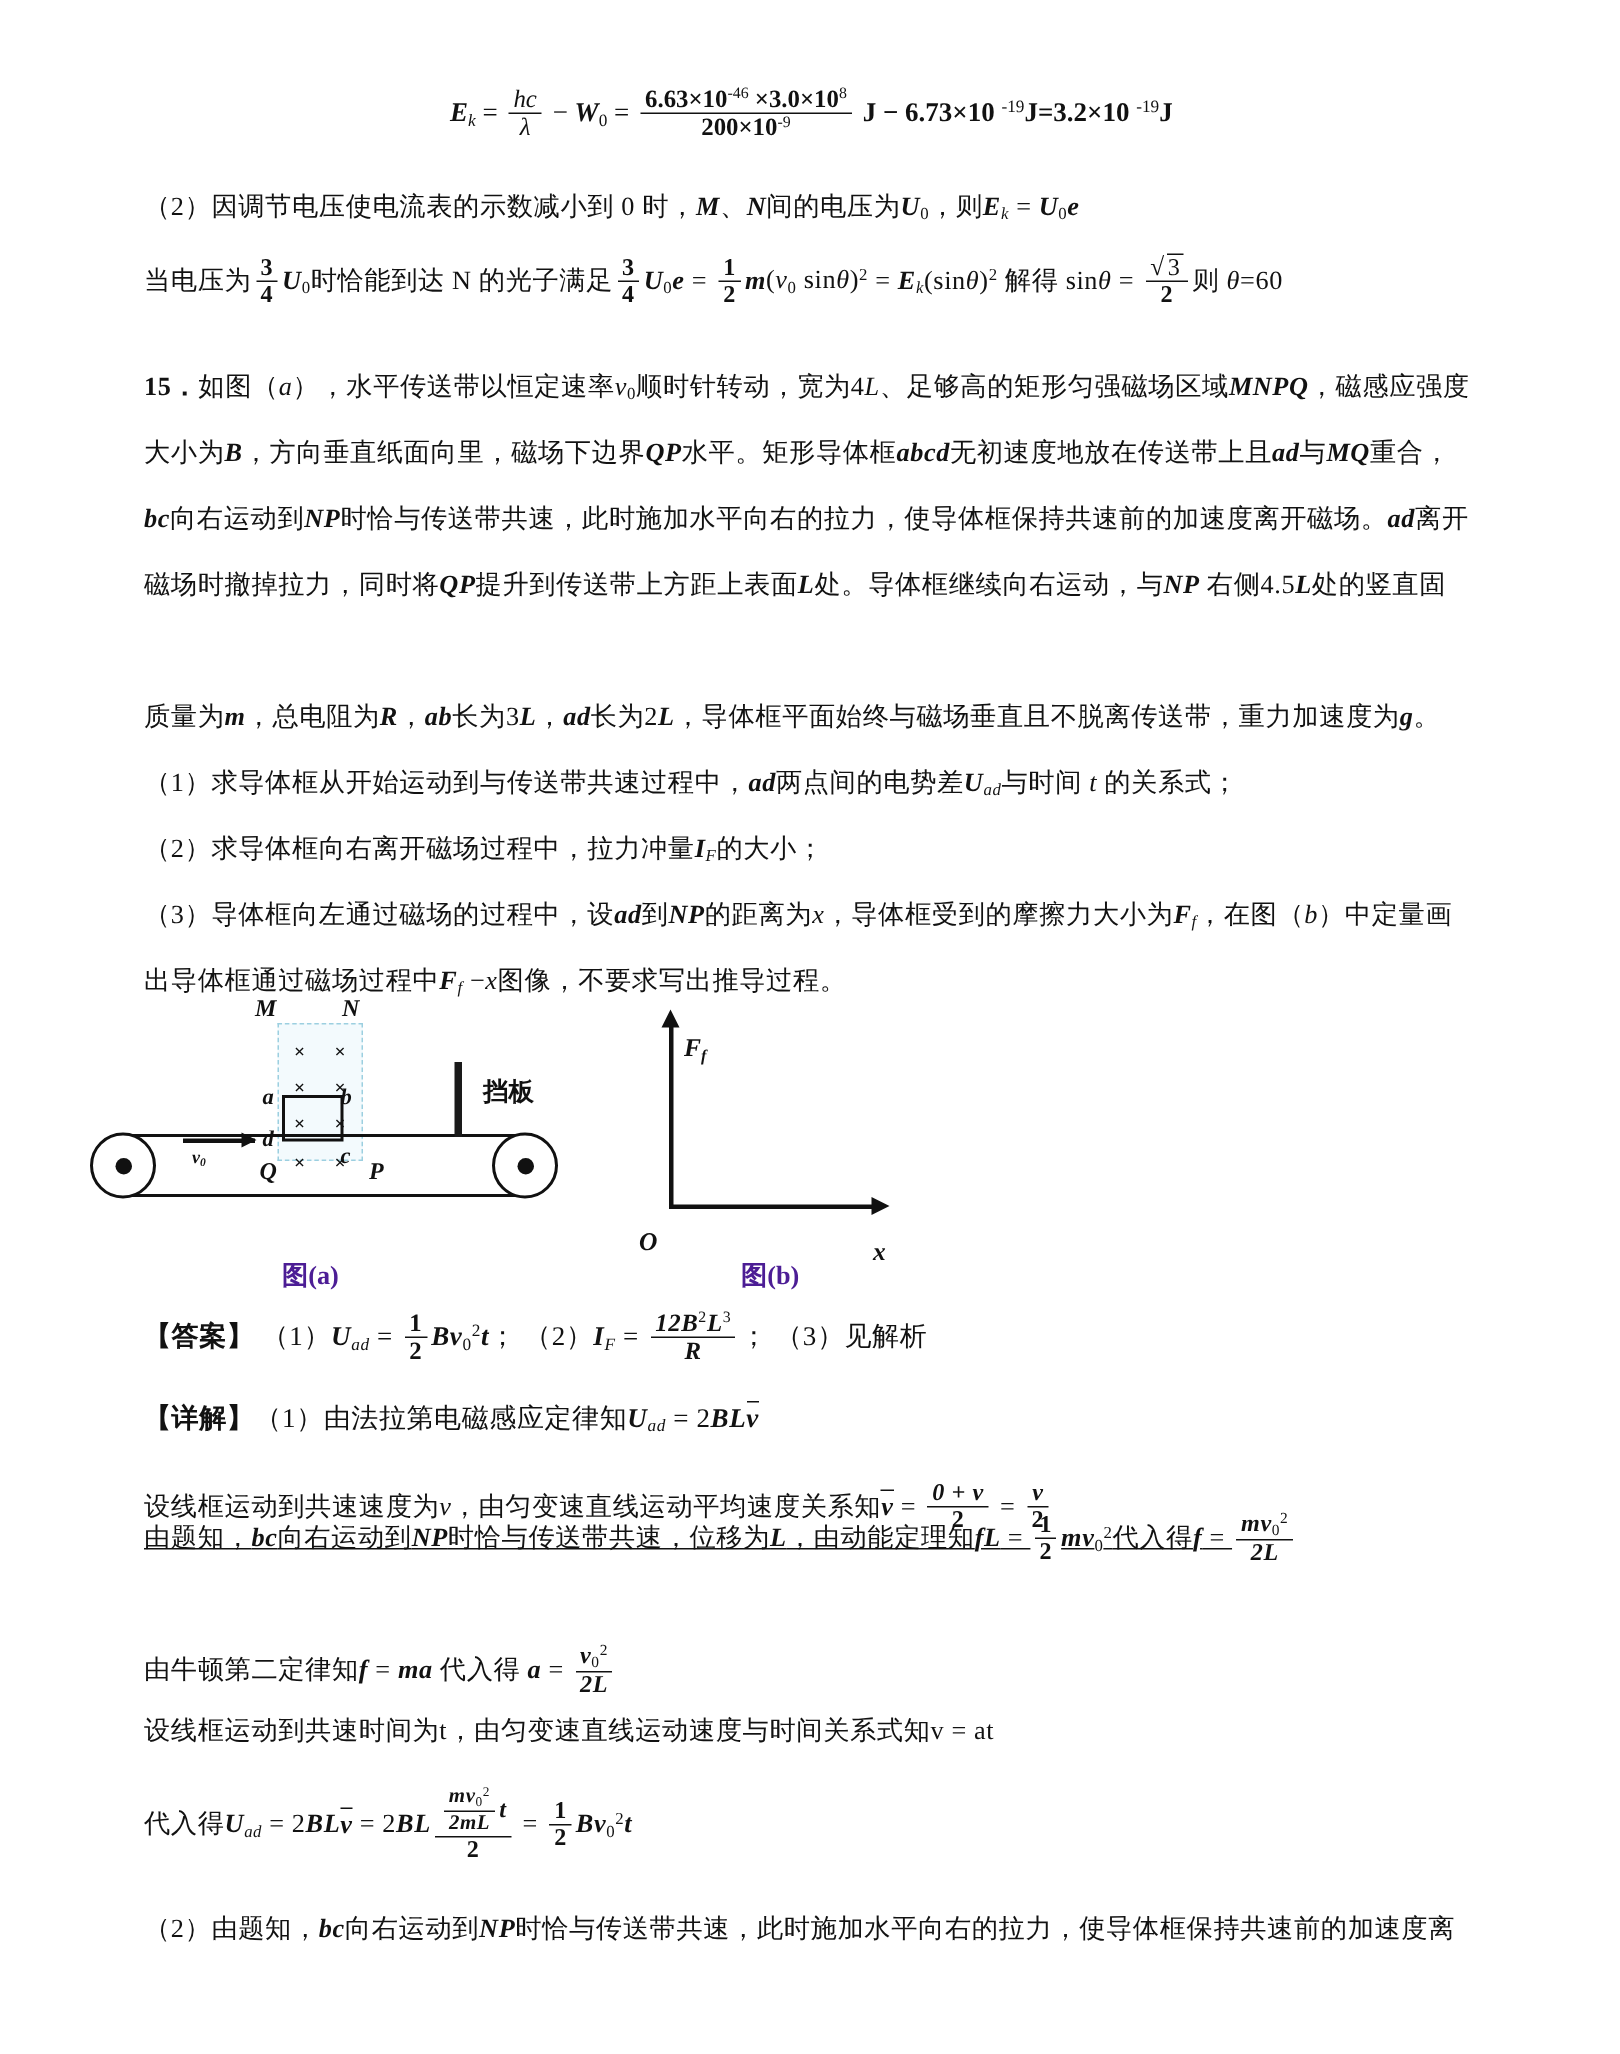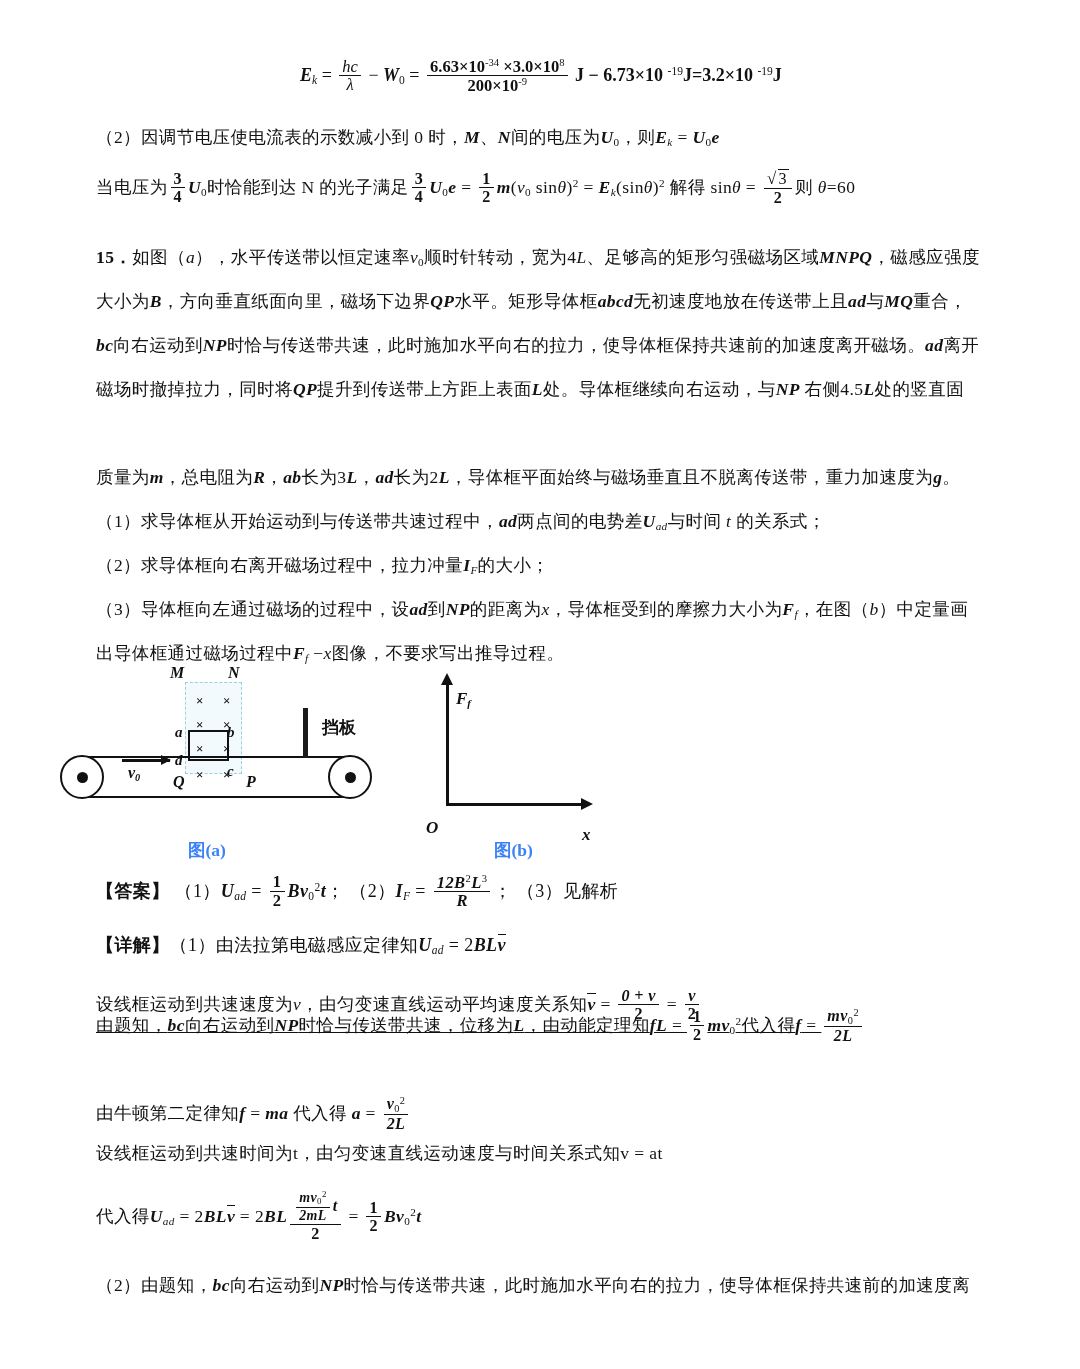--- a/index.html
+++ b/index.html
@@ -43,44 +43,44 @@
   .pulleyR{left:268px;top:87px;}
   .fieldbox{position:absolute;left:125px;top:14px;width:57px;height:92px;border:1.3px dashed #9ccfe0;background:rgba(228,245,250,0.45);box-sizing:border-box;}
   .cross{position:absolute;font-size:13px;font-weight:bold;color:#111;line-height:1;}
   .loop{position:absolute;left:128px;top:62px;width:41px;height:31px;border:2.3px solid #111;background:transparent;box-sizing:border-box;}
   .lbl{position:absolute;font-size:16px;font-style:italic;font-weight:bold;color:#111;}
   .lblN{font-size:16px;}
   .baffle{position:absolute;left:243px;top:40px;width:5px;height:50px;background:#1a1a1a;}
   .baffleTxt{position:absolute;left:262px;top:48px;font-size:17px;font-weight:bold;color:#111;font-family:"DejaVu Sans","Liberation Sans",sans-serif;}
   .varrow{position:absolute;left:62px;top:91px;width:48px;height:2.6px;background:#111;}
   .varrow:after{content:"";position:absolute;right:-1px;top:-4px;border-left:10px solid #111;border-top:5.5px solid transparent;border-bottom:5.5px solid transparent;}
-  .vlabel{position:absolute;left:68px;top:96px;font-size:16px;font-style:italic;font-weight:bold;}
+  .vlabel{position:absolute;left:68px;top:96px;font-size:12px;font-style:italic;font-weight:bold;}
 
   
   .figB{position:absolute;left:430px;top:668px;width:220px;height:170px;}
   .axisY{position:absolute;left:16px;top:16px;width:2.8px;height:122px;background:#111;}
   .axisY:before{content:"";position:absolute;left:-4.6px;top:-11px;border-bottom:12px solid #111;border-left:6px solid transparent;border-right:6px solid transparent;}
   .axisX{position:absolute;left:16px;top:135px;width:136px;height:2.8px;background:#111;}
   .axisX:after{content:"";position:absolute;right:-11px;top:-4.6px;border-left:12px solid #111;border-top:6px solid transparent;border-bottom:6px solid transparent;}
   .axlbl{position:absolute;font-style:italic;font-weight:bold;font-size:17px;margin-top:17px;}
 
-  .caption{position:absolute;font-size:17.5px;font-weight:bold;color:#3b82f6;}
+  .caption{position:absolute;font-size:17.5px;font-weight:bold;color:#4c1d95;}
 </style>
 </head>
 <body>
 
 <div class="page">
 
   <div class="eqtop" style="left:300px;top:58px;">
     <span class="bi">E</span><sub><i>k</i></sub>
     <span> = </span>
     <span class="frac"><span class="num"><i>hc</i></span><span class="den"><i>λ</i></span></span>
     <span> − </span><span class="bi">W</span><sub>0</sub>
     <span> = </span>
-    <span class="frac"><span class="num"><b>6.63×10</b><sup>-34</sup><b> ×3.0×10</b><sup>8</sup></span><span class="den"><b>200×10</b><sup>-9</sup></span></span>
+    <span class="frac"><span class="num"><b>6.63×10</b><sup>-46</sup><b> ×3.0×10</b><sup>8</sup></span><span class="den"><b>200×10</b><sup>-9</sup></span></span>
     <span class="b">J − 6.73×10 </span><sup>-19</sup><span class="b">J=3.2×10 </span><sup>-19</sup><span class="b">J</span>
   </div>
 
   <div class="para" style="left:96px;top:124px;">
     <span>（2）因调节电压使电流表的示数减小到 0 时，</span><span class="bi">M</span><span>、</span><span class="bi">N</span><span>间的电压为</span><span class="bi">U</span><sub>0</sub><span>，则</span><span class="bi">E</span><sub><i>k</i></sub><span> = </span><span class="bi">U</span><sub>0</sub><span class="bi">e</span>
   </div>
 
   <div class="para" style="left:96px;top:170px;font-size:17.5px;">
     <span>当电压为</span><span class="frac"><span class="num b">3</span><span class="den b">4</span></span><span class="bi">U</span><sub>0</sub><span>时恰能到达 N 的光子满足</span><span class="frac"><span class="num b">3</span><span class="den b">4</span></span><span class="bi">U</span><sub>0</sub><span class="bi">e</span><span> = </span><span class="frac"><span class="num b">1</span><span class="den b">2</span></span><span class="bi">m</span><span>(<i>v</i><sub>0</sub> sin<i>θ</i>)</span><sup>2</sup><span> = </span><span class="bi">E</span><sub><i>k</i></sub><span>(sin<i>θ</i>)</span><sup>2</sup><span> 解得 sin<i>θ</i> = </span><span class="frac"><span class="num"><span class="rad">√</span><span class="sqrt">3</span></span><span class="den b">2</span></span><span>则 <i>θ</i>=60</span>
   </div>

